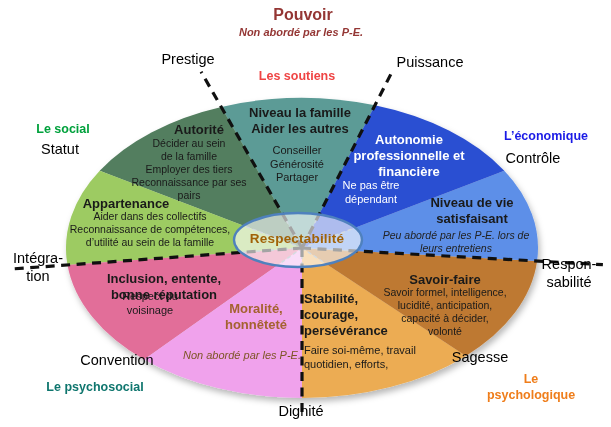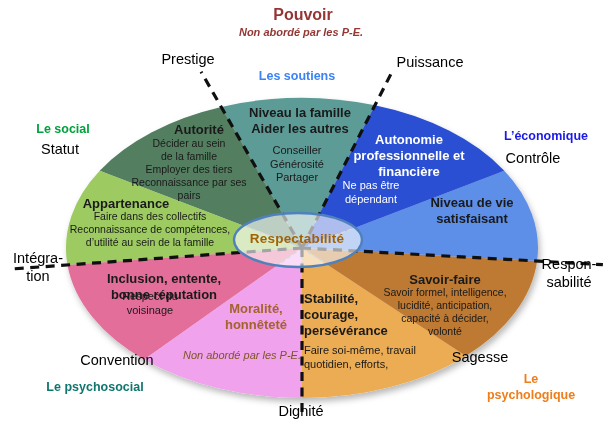--- a/index.html
+++ b/index.html
@@ -10,21 +10,21 @@
        text-align:center;color:#000;line-height:1.24;}
   .la{transform:translate(0,-50%);text-align:left;}
   .big{font-size:16px;font-weight:bold;}
   .h1{font-size:14.5px;font-weight:normal;}
   .cat{font-size:12.5px;font-weight:bold;}
   .st{font-size:13px;font-weight:bold;}
   .sb{font-size:10.5px;}
   .sb11{font-size:11px;}
   .ital{font-style:italic;}
   .red{color:#943634;}
-  .teal{color:#3b82f6;}
+  .teal{color:#ef4444;}
   .green{color:#00A13C;}
   .blue{color:#1A1AE6;}
   .pink{color:#0f766e;margin-left:12px;}
   .orange{color:#EF7D1A;}
   .brown{color:#A4622F;}
   .brown2{color:#7E5526;}
   .white{color:#ffffff;}
   .dark{color:#1a1a1a;}
   .center-label{font-size:13.5px;font-weight:bold;color:#a16207;letter-spacing:0.2px;}
 </style>
@@ -98,21 +98,21 @@
 Partager</div>
 
   <div class="lbl st dark" style="left:199px;top:130px">Autorité</div>
   <div class="lbl sb dark" style="left:189px;top:170px">Décider au sein
 de la famille
 Employer des tiers
 Reconnaissance par ses
 pairs</div>
 
   <div class="lbl st dark" style="left:126px;top:204px">Appartenance</div>
-  <div class="lbl sb dark" style="left:150px;top:230px">Faire dans des collectifs
+  <div class="lbl sb dark" style="left:150px;top:230px">Aider dans des collectifs
 Reconnaissance de compétences,
 d’utilité au sein de la famille</div>
 
   <div class="lbl st dark" style="left:164px;top:287px">Inclusion, entente,
 bonne réputation</div>
   <div class="lbl sb11 dark" style="left:150px;top:304px">Respect du
 voisinage</div>
 
   <div class="lbl st brown" style="left:256px;top:317px">Moralité,
 honnêteté</div>
@@ -125,20 +125,22 @@
 quotidien, efforts,</div>
 
   <div class="lbl st dark" style="left:445px;top:280px">Savoir-faire</div>
   <div class="lbl sb dark" style="left:445px;top:312px">Savoir formel, intelligence,
 lucidité, anticipation,
 capacité à décider,
 volonté</div>
 
   <div class="lbl st dark" style="left:472px;top:211px">Niveau de vie
 satisfaisant</div>
+  <div class="lbl sb ital" style="left:456px;top:242px;color:#222">Peu abordé par les P-E. lors de
+leurs entretiens</div>
 
   <div class="lbl st white" style="left:409px;top:156px">Autonomie
 professionnelle et
 financière</div>
   <div class="lbl sb11 white" style="left:371px;top:193px">Ne pas être
 dépendant</div>
 
   <div class="lbl center-label" style="left:297px;top:239px">Respectabilité</div>
 </div>
 

